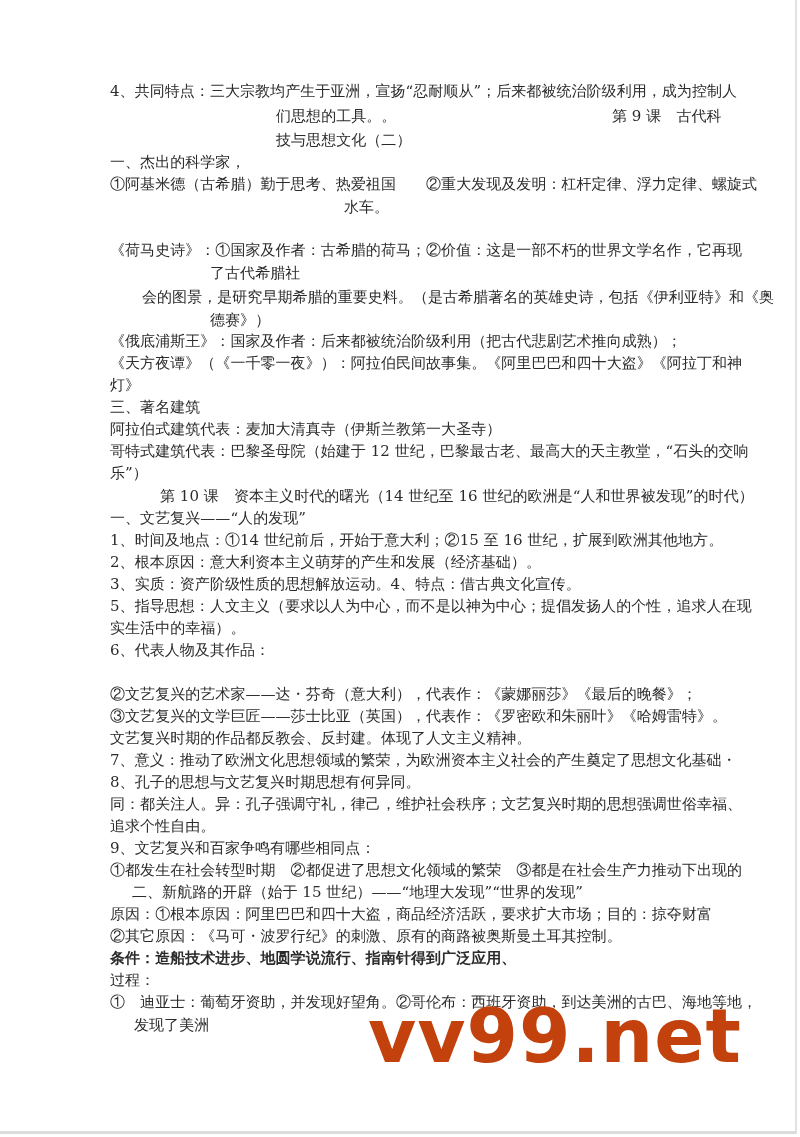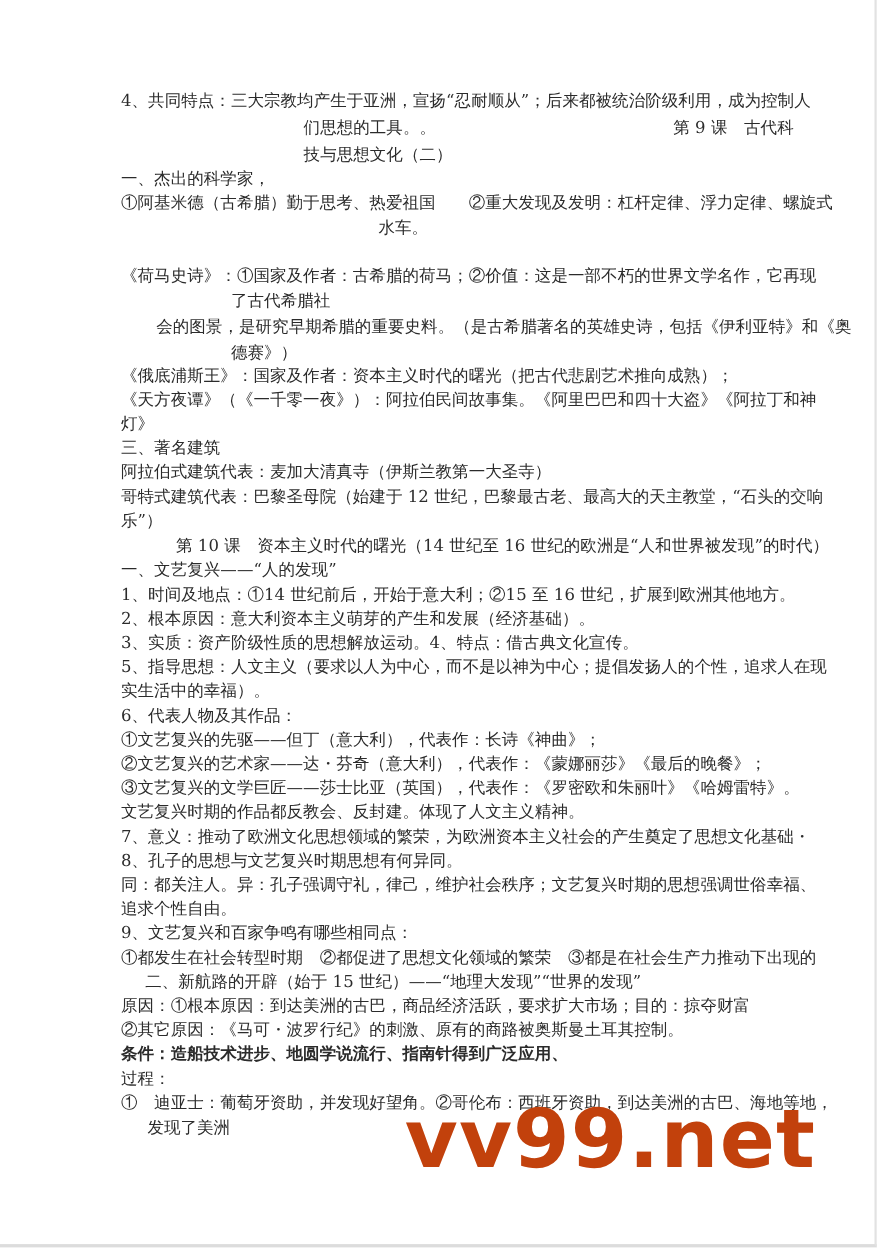--- a/index.html
+++ b/index.html
@@ -59,50 +59,49 @@
 
   <div class="line" style="top:152px;">一、杰出的科学家，</div>
   <div class="line" style="top:174px;">①阿基米德（古希腊）勤于思考、热爱祖国　　②重大发现及发明：杠杆定律、浮力定律、螺旋式</div>
   <div class="line" style="top:197px; left:344px;">水车。</div>
 
   <div class="line" style="top:240px;">《荷马史诗》：①国家及作者：古希腊的荷马；②价值：这是一部不朽的世界文学名作，它再现</div>
   <div class="line" style="top:263px; left:210px;">了古代希腊社</div>
   <div class="line" style="top:287px;margin-left:32px;">会的图景，是研究早期希腊的重要史料。（是古希腊著名的英雄史诗，包括《伊利亚特》和《奥</div>
   <div class="line" style="top:310px; left:210px;">德赛》）</div>
 
-  <div class="line" style="top:331px;">《俄底浦斯王》：国家及作者：资本主义时代的曙光（把古代悲剧艺术推向成熟）；</div>
+  <div class="line" style="top:331px;">《俄底浦斯王》：国家及作者：后来都被统治阶级利用（把古代悲剧艺术推向成熟）；</div>
   <div class="line" style="top:353px;">《天方夜谭》（《一千零一夜》）：阿拉伯民间故事集。《阿里巴巴和四十大盗》《阿拉丁和神</div>
   <div class="line" style="top:375px;">灯》</div>
 
   <div class="line" style="top:397px;">三、著名建筑</div>
   <div class="line" style="top:419px;">阿拉伯式建筑代表：麦加大清真寺（伊斯兰教第一大圣寺）</div>
   <div class="line" style="top:441px;">哥特式建筑代表：巴黎圣母院（始建于 12 世纪，巴黎最古老、最高大的天主教堂，“石头的交响</div>
   <div class="line" style="top:463px;">乐”）</div>
 
   <div class="line" style="top:486px; left:160px;">第 10 课　资本主义时代的曙光（14 世纪至 16 世纪的欧洲是“人和世界被发现”的时代）</div>
   <div class="line" style="top:508px;">一、文艺复兴——“人的发现”</div>
   <div class="line" style="top:530px;">1、时间及地点：①14 世纪前后，开始于意大利；②15 至 16 世纪，扩展到欧洲其他地方。</div>
   <div class="line" style="top:552px;">2、根本原因：意大利资本主义萌芽的产生和发展（经济基础）。</div>
   <div class="line" style="top:574px;">3、实质：资产阶级性质的思想解放运动。4、特点：借古典文化宣传。</div>
   <div class="line" style="top:596px;">5、指导思想：人文主义（要求以人为中心，而不是以神为中心；提倡发扬人的个性，追求人在现</div>
   <div class="line" style="top:618px;">实生活中的幸福）。</div>
   <div class="line" style="top:640px;">6、代表人物及其作品：</div>
-  <div class="line" style="top:662px;">①文艺复兴的先驱——但丁（意大利），代表作：长诗《神曲》；</div>
   <div class="line" style="top:684px;">②文艺复兴的艺术家——达・芬奇（意大利），代表作：《蒙娜丽莎》《最后的晚餐》；</div>
   <div class="line" style="top:706px;">③文艺复兴的文学巨匠——莎士比亚（英国），代表作：《罗密欧和朱丽叶》《哈姆雷特》。</div>
   <div class="line" style="top:728px;">文艺复兴时期的作品都反教会、反封建。体现了人文主义精神。</div>
   <div class="line" style="top:750px;">7、意义：推动了欧洲文化思想领域的繁荣，为欧洲资本主义社会的产生奠定了思想文化基础・</div>
   <div class="line" style="top:772px;">8、孔子的思想与文艺复兴时期思想有何异同。</div>
   <div class="line" style="top:794px;">同：都关注人。异：孔子强调守礼，律己，维护社会秩序；文艺复兴时期的思想强调世俗幸福、</div>
   <div class="line" style="top:816px;">追求个性自由。</div>
   <div class="line" style="top:838px;">9、文艺复兴和百家争鸣有哪些相同点：</div>
   <div class="line" style="top:860px;">①都发生在社会转型时期　②都促进了思想文化领域的繁荣　③都是在社会生产力推动下出现的</div>
 
   <div class="line" style="top:882px;margin-left:22px;">二、新航路的开辟（始于 15 世纪）——“地理大发现”“世界的发现”</div>
-  <div class="line" style="top:904px;">原因：①根本原因：到达美洲的古巴，商品经济活跃，要求扩大市场；目的：掠夺财富</div>
+  <div class="line" style="top:904px;">原因：①根本原因：阿里巴巴和四十大盗，商品经济活跃，要求扩大市场；目的：掠夺财富</div>
   <div class="line" style="top:926px;">②其它原因：《马可・波罗行纪》的刺激、原有的商路被奥斯曼土耳其控制。</div>
   <div class="line" style="top:948px;font-weight:bold;">条件：造船技术进步、地圆学说流行、指南针得到广泛应用、</div>
   <div class="line" style="top:970px;">过程：</div>
   <div class="line" style="top:992px;">①　迪亚士：葡萄牙资助，并发现好望角。②哥伦布：西班牙资助，到达美洲的古巴、海地等地，</div>
   <div class="line" style="top:1015px; left:134px;">发现了美洲</div>
 
   <div class="watermark">vv99.net</div>
 </div>
 
 </body></html>

